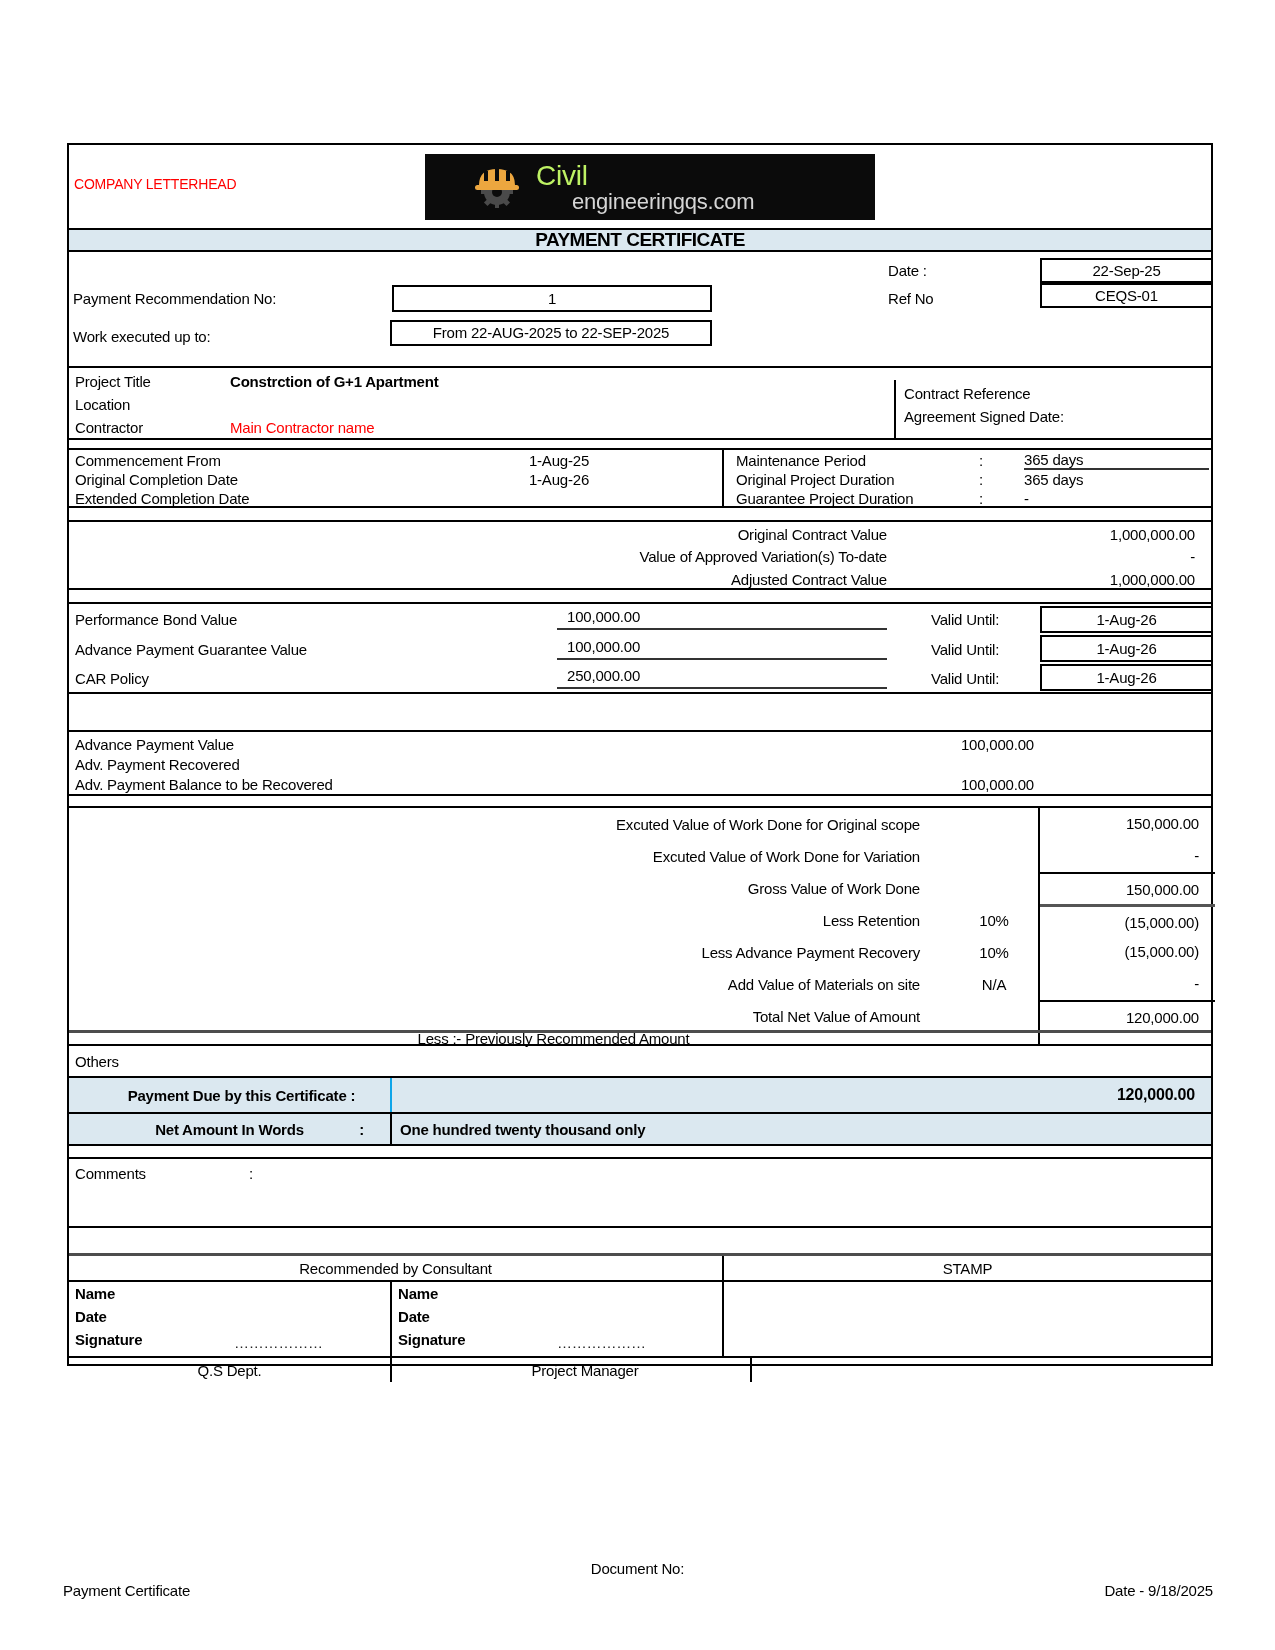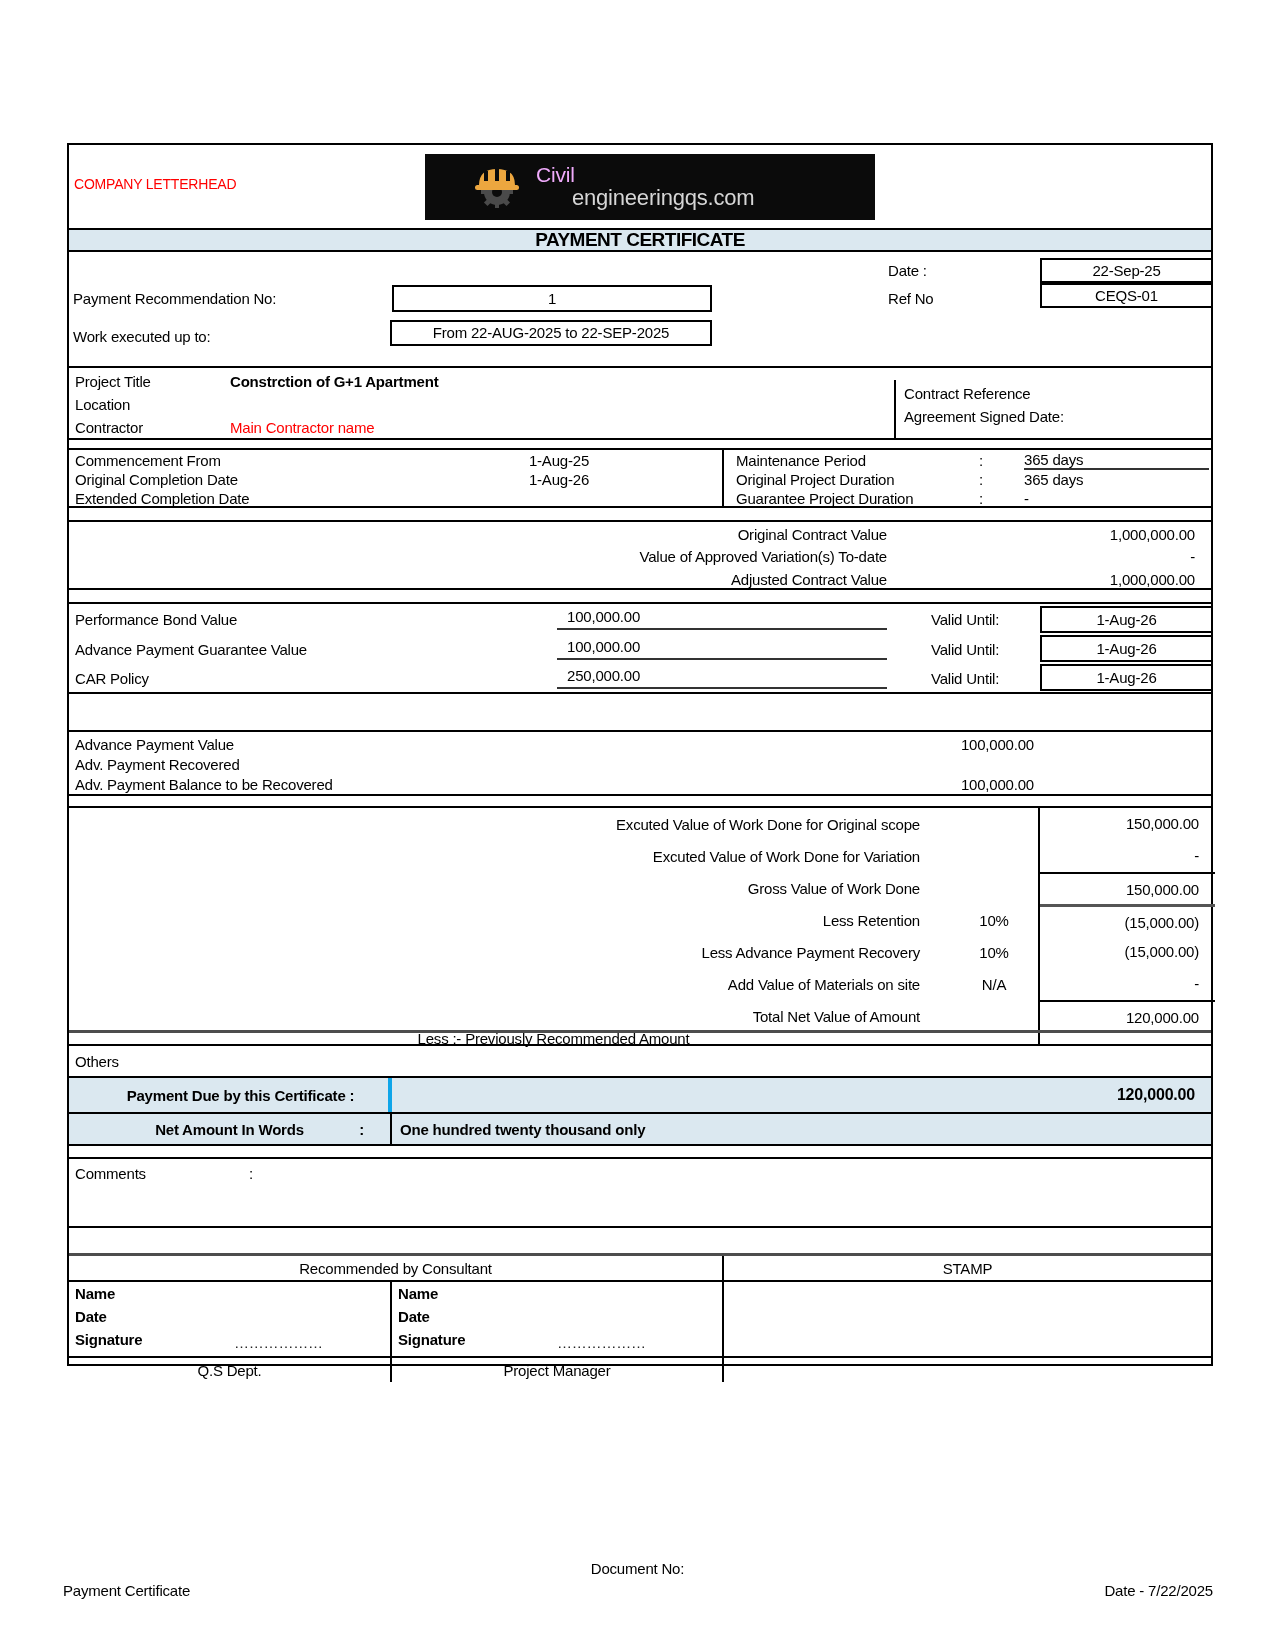--- a/index.html
+++ b/index.html
@@ -30,21 +30,21 @@
 
   
   .sec-letterhead { height: 83px; }
   .letterhead-text { left: 5px; top: 31px; color: #ff0000; font-size: 14px; }
   .logo {
     left: 356px; top: 9px; width: 450px; height: 66px;
     background: #0b0b0b; display: flex; align-items: center;
     padding-left: 45px; color: #fff;
   }
   .logo-text { line-height: 1.05; margin-left: 12px; white-space: nowrap; }
-  .logo-top { color: #f0abfc; font-size: 21px; }
+  .logo-top { color: #bef264; font-size: 28px; }
   .logo-bottom { color: #d6d6d6; font-size: 22px; margin-left: 36px; }
 
   
   .sec-title { height: 24px; display: flex; align-items: center; justify-content: center; }
   .title-text { font-weight: bold; font-size: 19px; letter-spacing: -0.5px; }
 
   
   .sec-headerinfo { height: 114px; }
   .box { border: 2px solid #000; text-align: center; }
   .date-label { left: 819px; top: 10px; }
@@ -107,21 +107,21 @@
   .sec-lessprev { height: 16px; display: flex; align-items: center; }
   .lessprev-label { width: 969px; text-align: center; }
   .lessprev-div { position: absolute; left: 969px; top: 0; height: 100%; border-left: 2px solid #000; }
 
   
   .sec-others { height: 32px; display: flex; align-items: center; }
   .others-label { margin-left: 6px; }
 
   
   .sec-paydue { height: 36px; display: flex; align-items: center; }
-  .paydue-left { width: 323px; height: 100%; border-right: 4px solid #0ea5e9;
+  .paydue-left { width: 323px; height: 100%; border-right: 2px solid #0ea5e9;
                  display: flex; align-items: center; justify-content: center; font-weight: bold; padding-left: 24px; }
   .paydue-value { flex: 1; text-align: right; padding-right: 16px; font-weight: bold; font-size: 16px; }
 
   
   .sec-words { height: 32px; display: flex; align-items: center; }
   .words-left { width: 323px; height: 100%; border-right: 2px solid #000; position: relative;
                 display: flex; align-items: center; justify-content: center; font-weight: bold; }
   .words-sep { position: absolute; right: 26px; font-weight: bold; }
   .words-value { flex: 1; padding-left: 8px; font-weight: bold; }
 
@@ -141,21 +141,21 @@
   
   .sec-sigbody { height: 74px; display: flex; }
   .sig-col { position: relative; }
   .sig-col1 { width: 323px; border-right: 2px solid #000; }
   .sig-col2 { width: 332px; border-right: 2px solid #000; }
   .sig-col3 { flex: 1; }
   .sig-row { position: absolute; left: 6px; font-weight: bold; }
   .sig-dots { position: absolute; left: 165px; top: 52px; color: #222; }
 
   
-  .sec-qsrow { height: 26px; display: flex; }
+  .sec-qsrow { height: 26px; display: flex; gap: 28px; }
   .qs-col1 { width: 323px; border-right: 2px solid #000; display: flex; align-items: center; justify-content: center; }
   .qs-col2 { width: 332px; border-right: 2px solid #000; display: flex; align-items: center; justify-content: center; }
   .qs-col3 { flex: 1; }
 
   
   .footer-doc { position: absolute; left: 0; right: 0; top: 1560px; text-align: center; }
   .footer-left { position: absolute; left: 63px; top: 1582px; }
   .footer-right { position: absolute; right: 62px; top: 1582px; }
 </style>
 </head>
@@ -397,14 +397,14 @@
     <div class="sec sec-qsrow bt2">
       <div class="qs-col1">Q.S Dept.</div>
       <div class="qs-col2">Project Manager</div>
       <div class="qs-col3"></div>
     </div>
 
   </div>
 
   <div class="footer-doc">Document No:</div>
   <div class="footer-left">Payment Certificate</div>
-  <div class="footer-right">Date - 7/22/2025</div>
+  <div class="footer-right">Date - 9/18/2025</div>
 </div>
 
 </body></html>

